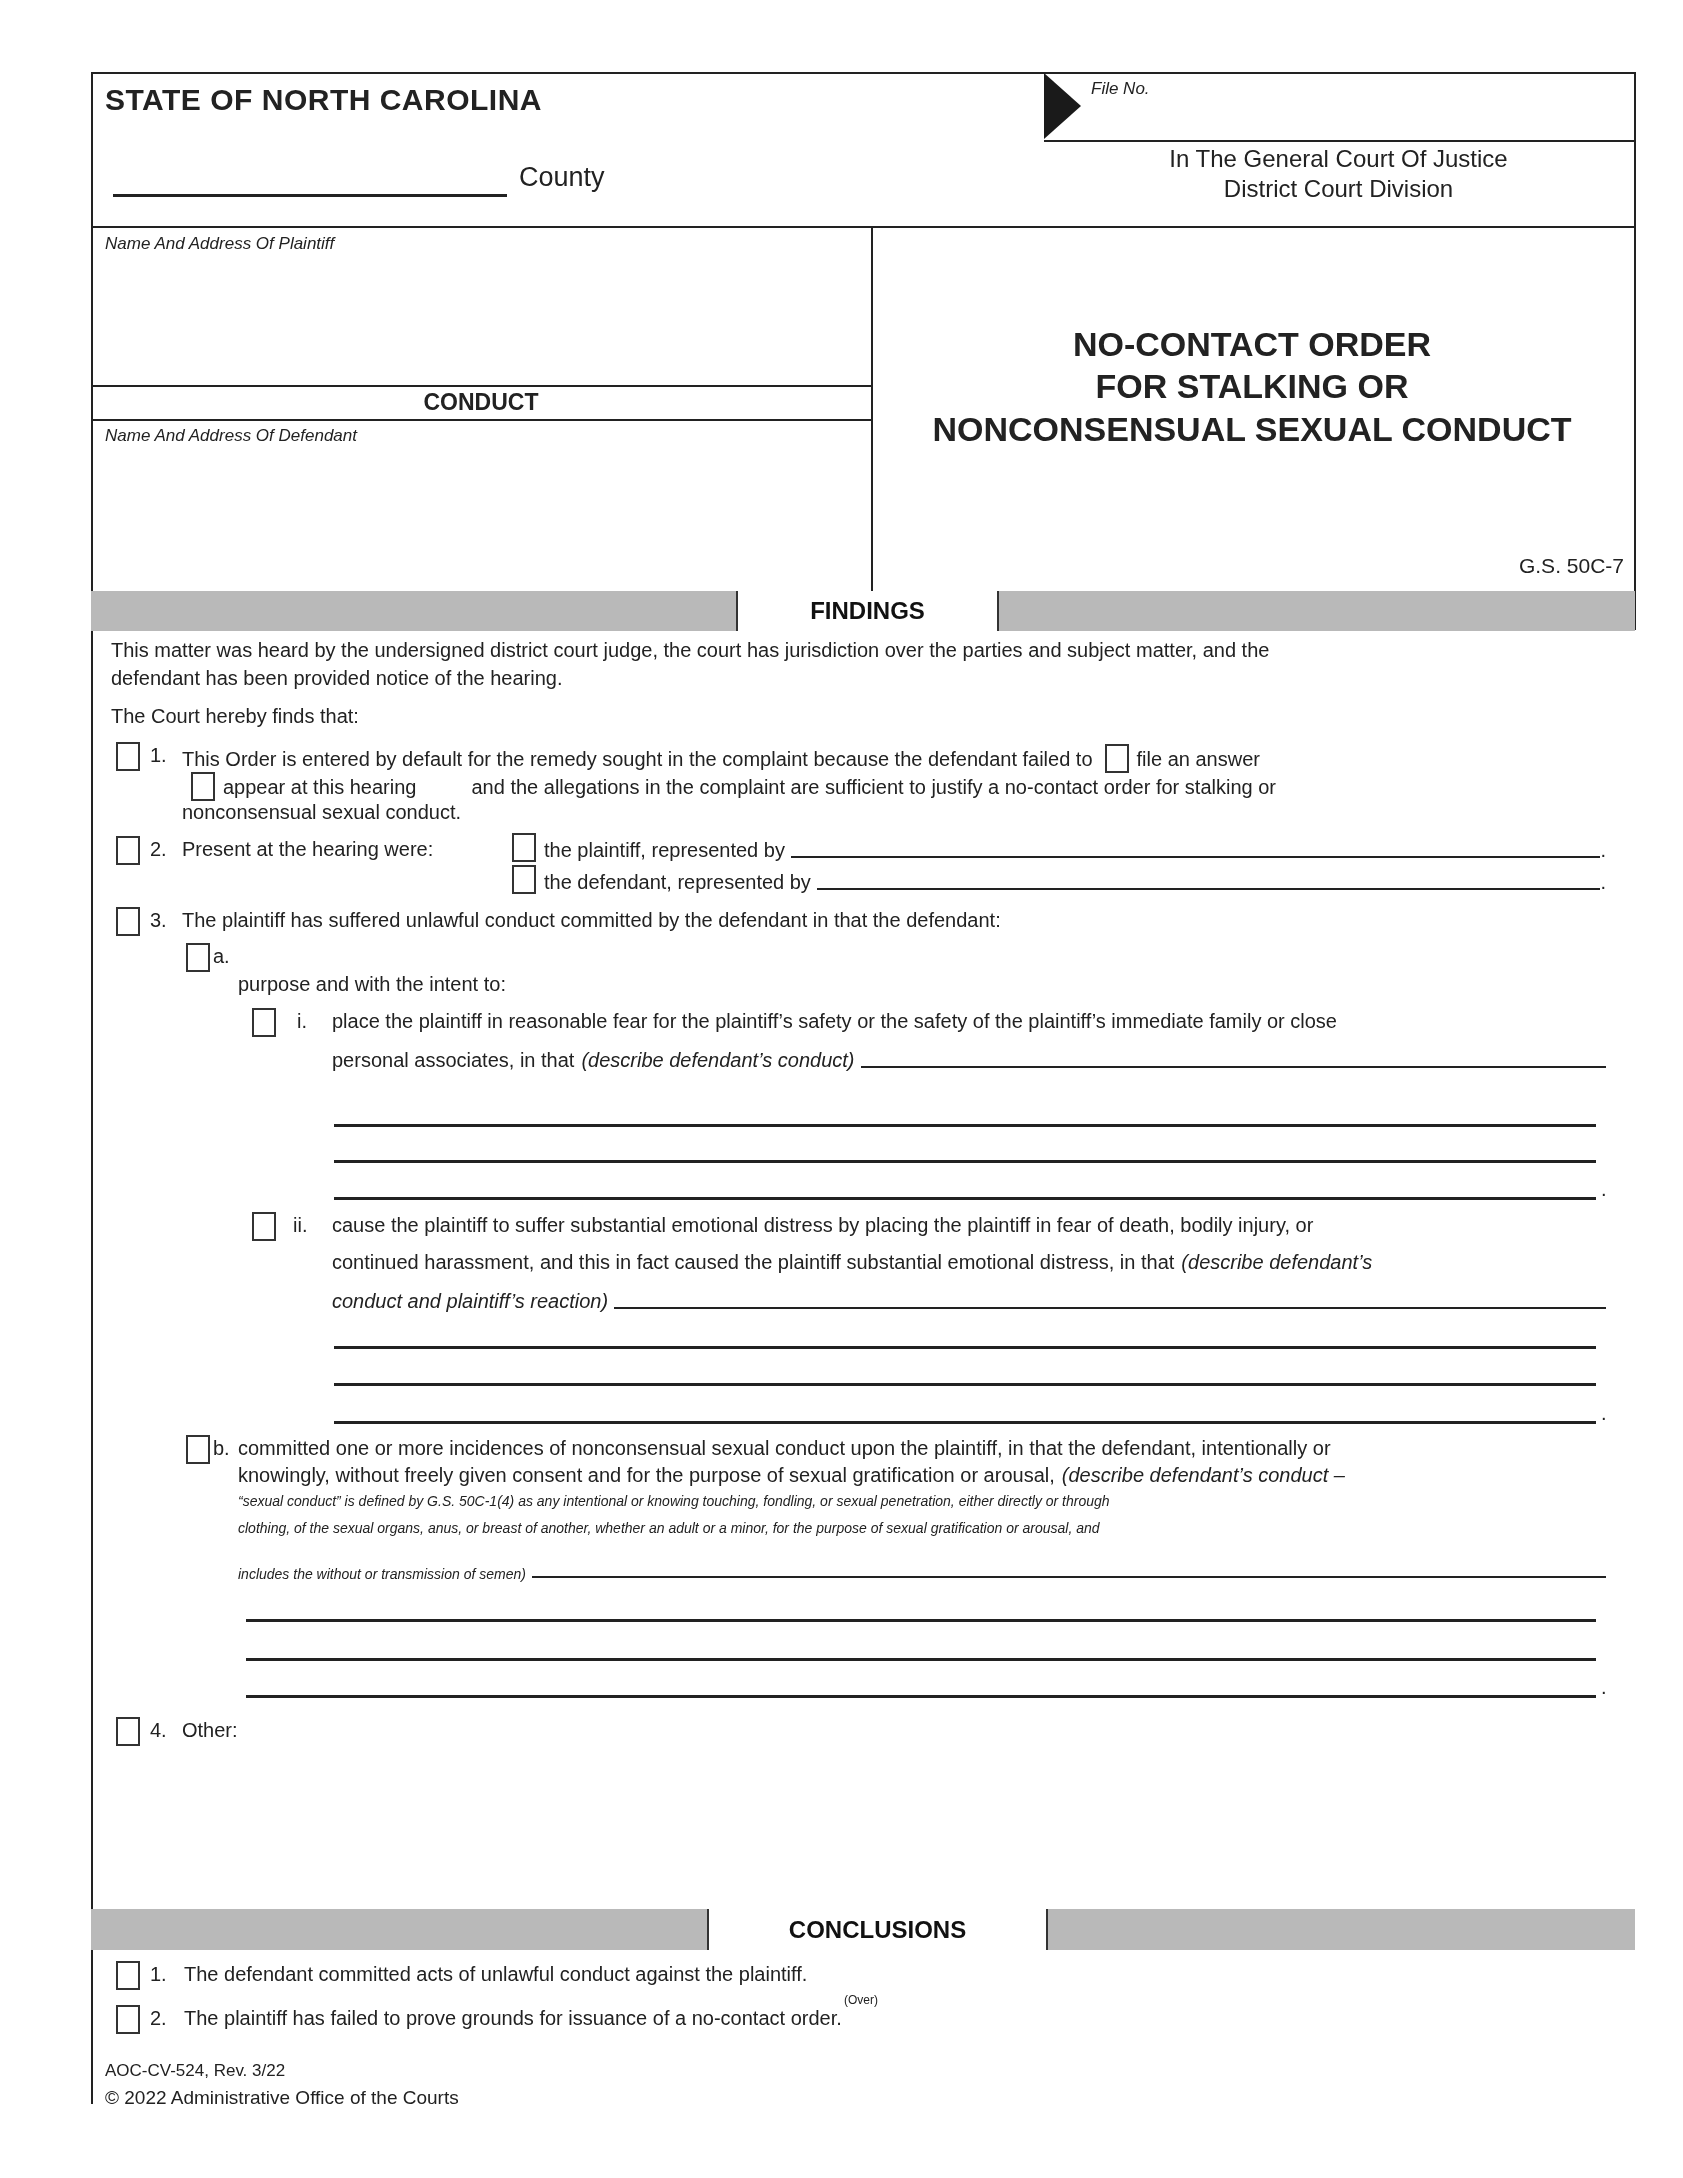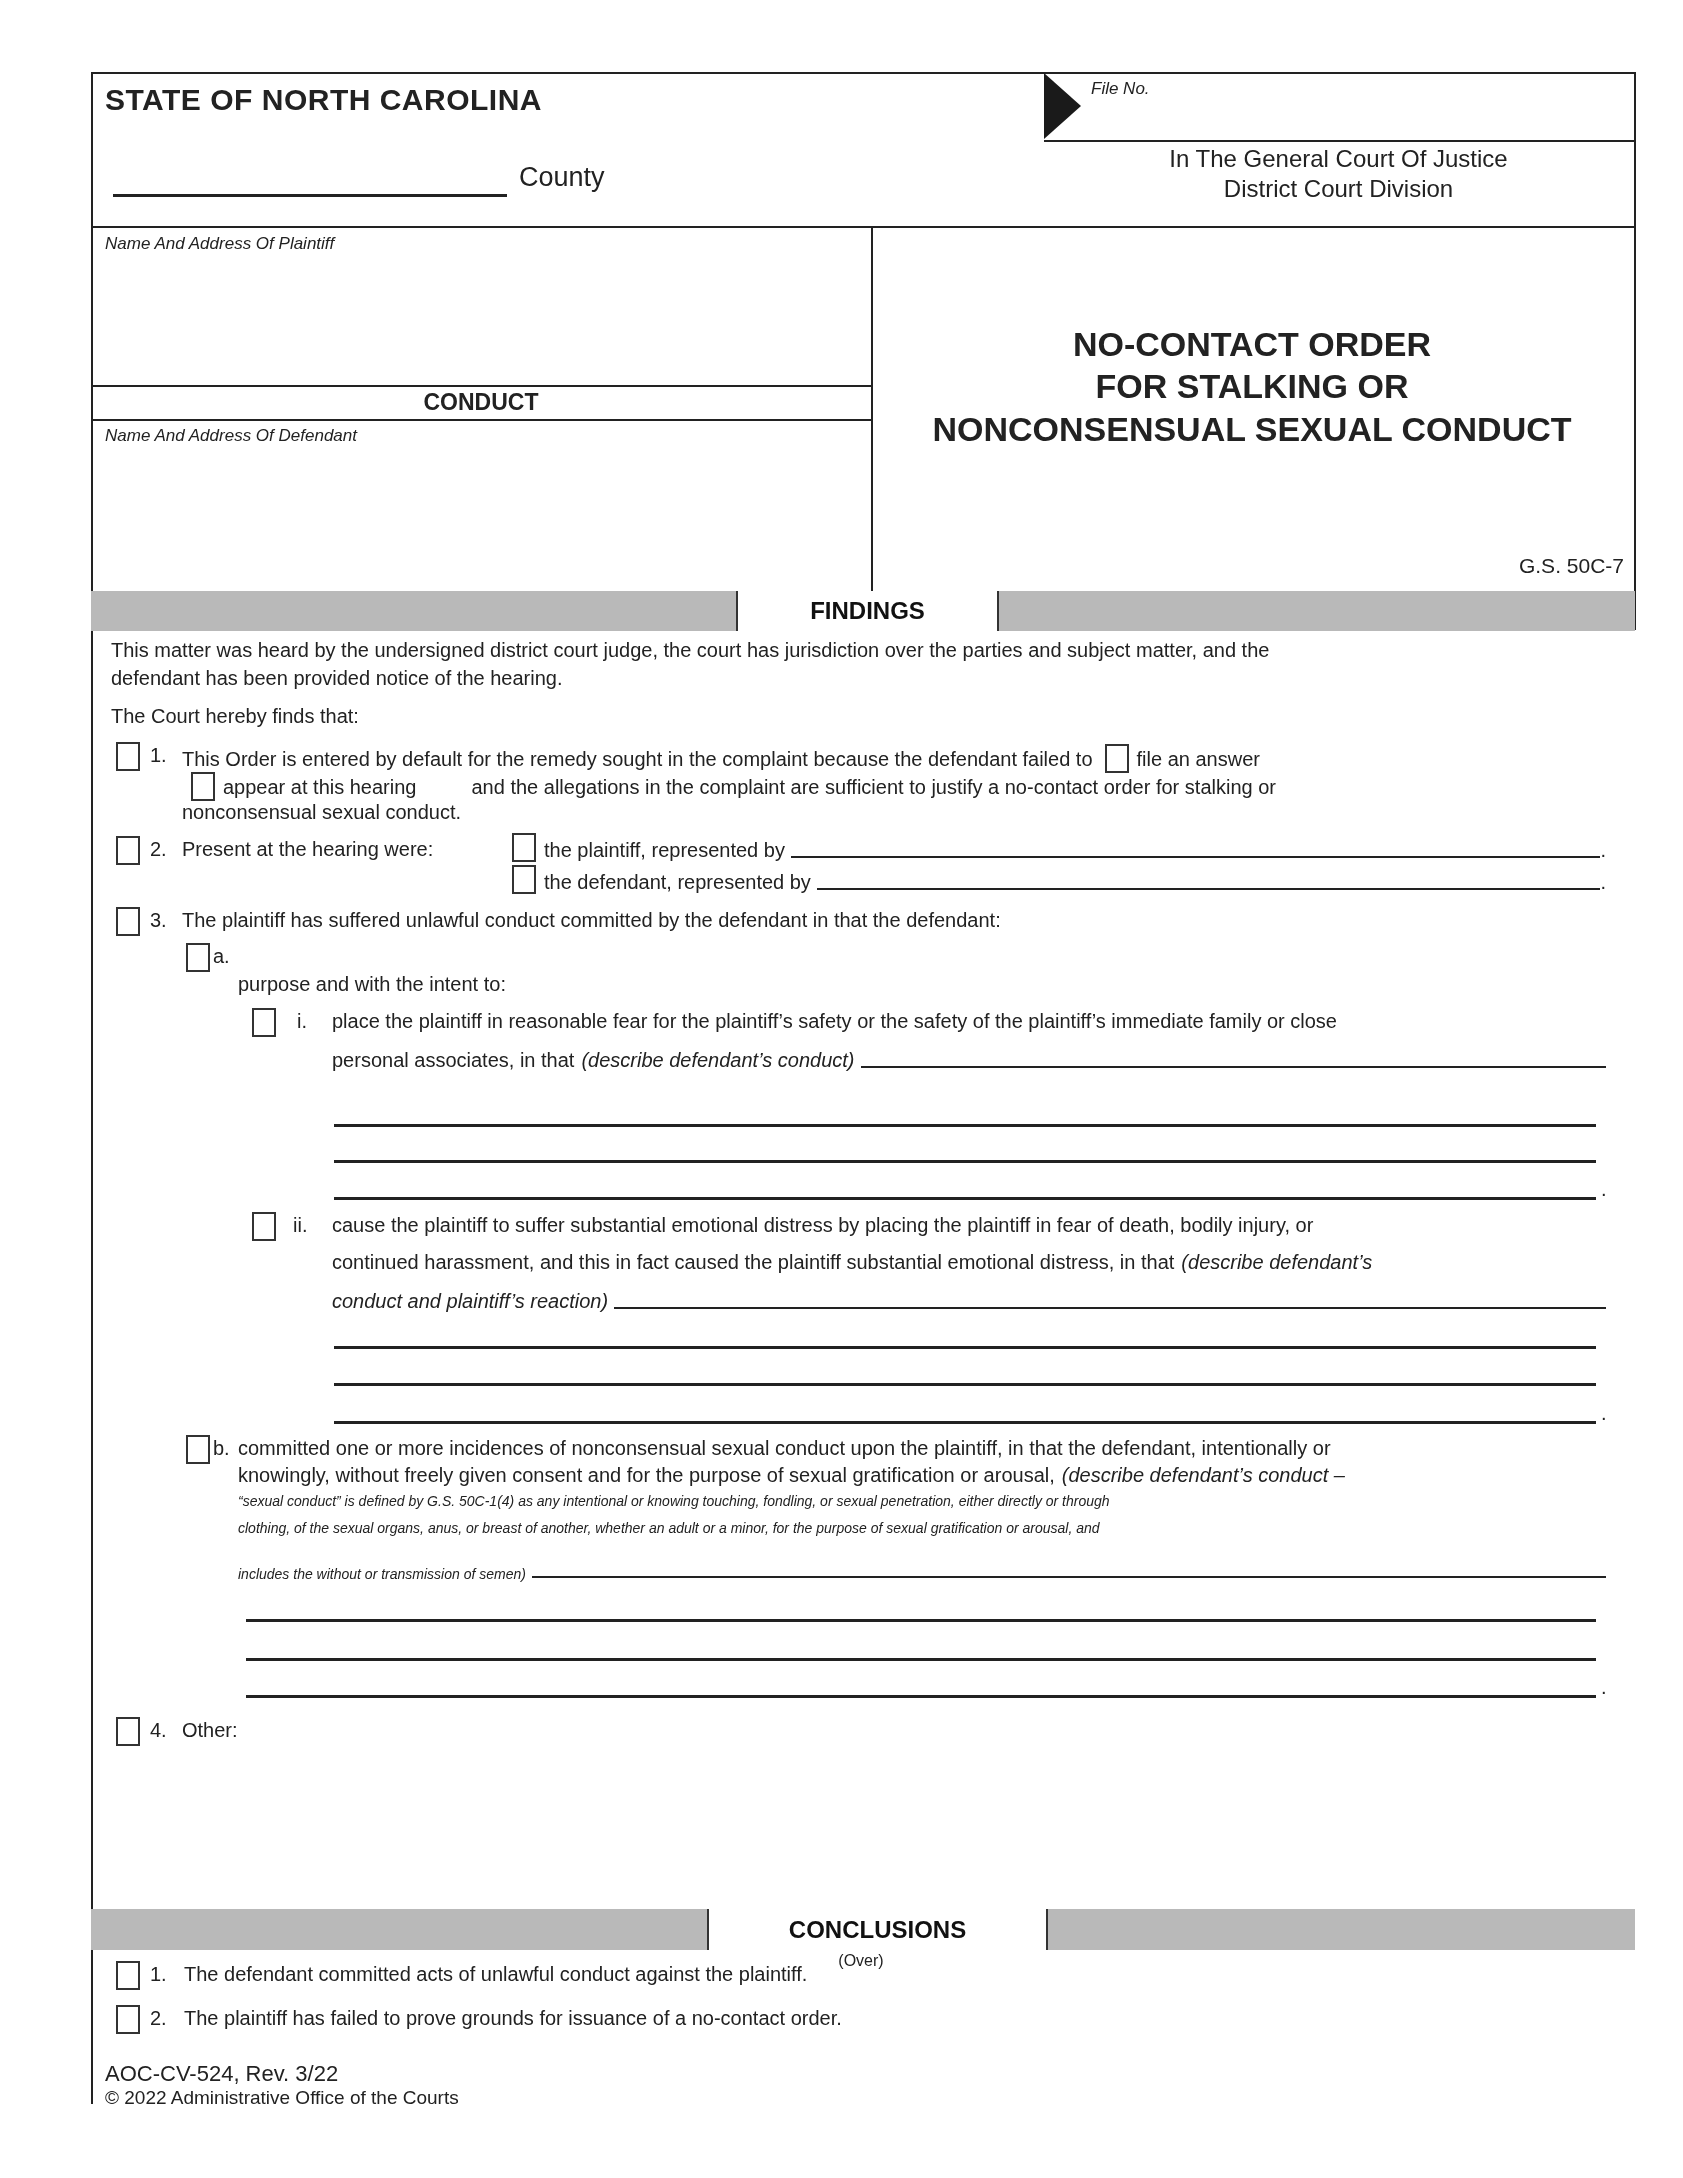--- a/index.html
+++ b/index.html
@@ -154,18 +154,18 @@
     <div class="barbox" style="left:616px;width:337px;line-height:41px;">CONCLUSIONS</div>
   </div>
 
   <span class="cbA" style="left:116px;top:1961px;"></span>
   <div class="row" style="left:150px;top:1963px;">1.</div>
   <div class="row" style="left:184px;top:1963px;">The defendant committed acts of unlawful conduct against the plaintiff.</div>
   <span class="cbA" style="left:116px;top:2005px;"></span>
   <div class="row" style="left:150px;top:2007px;">2.</div>
   <div class="row" style="left:184px;top:2007px;">The plaintiff has failed to prove grounds for issuance of a no-contact order.</div>
 
-  <div class="row ctr" style="left:772px;top:1952px;width:178px;font-size:16px;">(Over)</div>
-  <div class="row" style="left:105px;top:2061px;font-size:22px;">AOC-CV-524, Rev. 3/22</div>
+  <div class="row ctr" style="left:772px;top:1993px;width:178px;font-size:12px;">(Over)</div>
+  <div class="row" style="left:105px;top:2061px;font-size:17px;">AOC-CV-524, Rev. 3/22</div>
   <div class="row" style="left:105px;top:2087px;font-size:19px;">© 2022 Administrative Office of the Courts</div>
 
 </div>
 
 
 </body></html>

